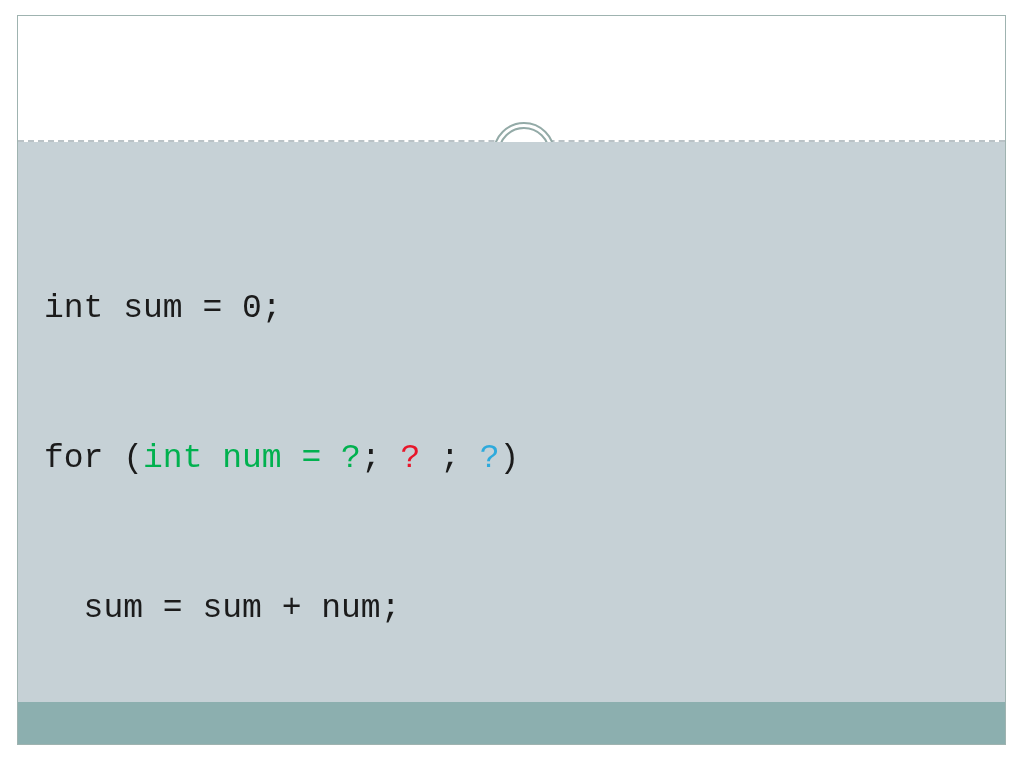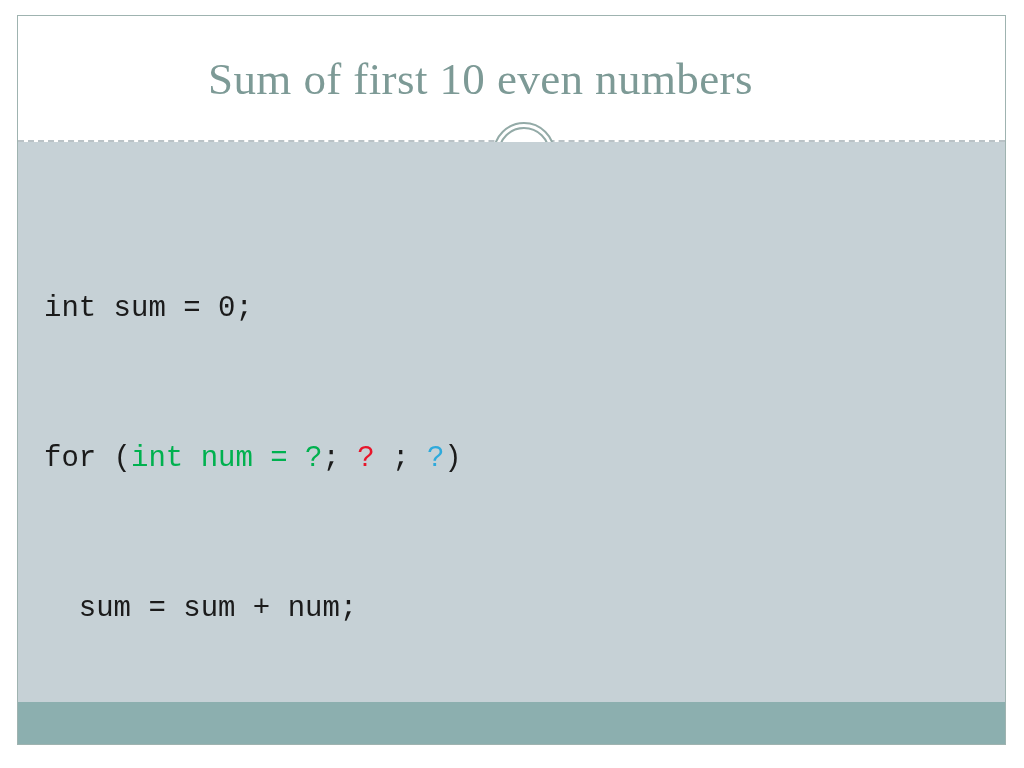--- a/index.html
+++ b/index.html
@@ -90,21 +90,21 @@
     width: 100%;
     height: 564px;
     background: #c6d1d6;
   }
 
   #code-block {
     position: absolute;
     left: 26px;
     top: 42px;
     font-family: "Liberation Mono", "DejaVu Sans Mono", monospace;
-    font-size: 29px;
+    font-size: 33px;
     line-height: 50px;
     color: #1b1b1b;
     white-space: pre;
   }
   .code-line { white-space: pre; }
   .tok-green { color: #00b14f; }
   .tok-red   { color: #e8152a; }
   .tok-blue  { color: #2eaadc; }
   .tok-dark  { color: #1b1b1b; }
 
@@ -116,23 +116,20 @@
     width: 100%;
     height: 42px;
     background: #8cafaf;
   }
 </style>
 </head>
 <body>
 
 <div id="slide">
 
-  <div id="header">
-    <div id="page-title" style="color: rgb(125, 154, 150);">Sum of first 10 even numbers</div>
-  </div>
 
   <div id="divider" style="border-top-color: rgb(185, 194, 198);"></div>
 
   <div id="ring-ornament">
     <div class="ring-outer"></div>
     <div class="ring-inner"></div>
   </div>
 
   <div id="body-area" style="background: rgb(198, 209, 214);">
     <div id="code-block" style="color: rgb(27, 27, 27);">

